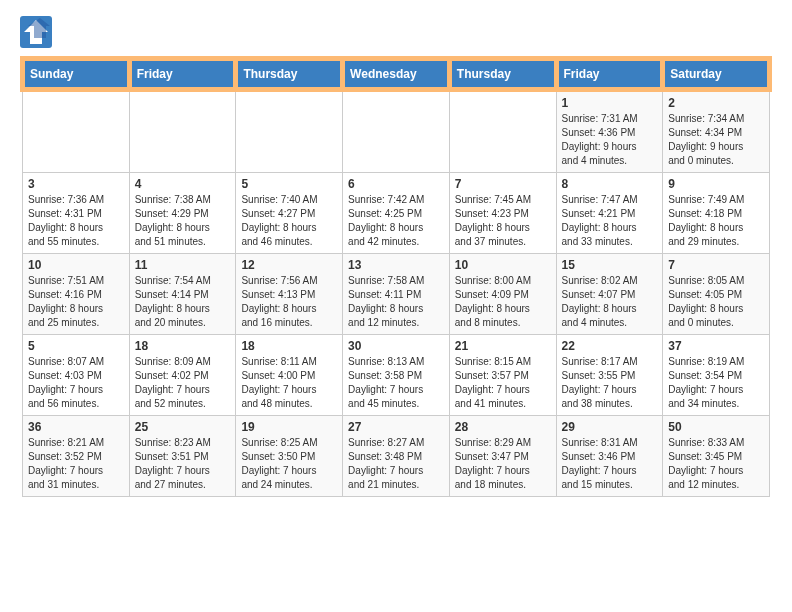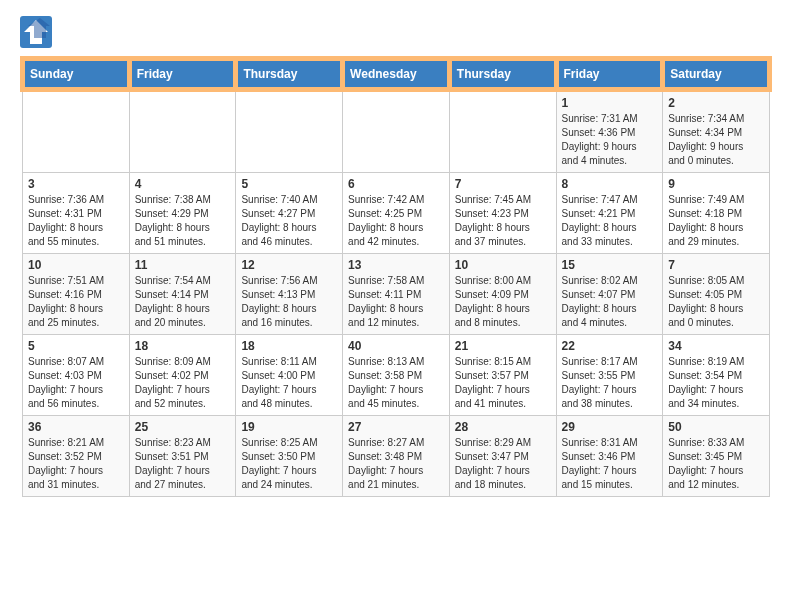--- a/index.html
+++ b/index.html
@@ -225,33 +225,33 @@
           </td>
           <td>
             <span class="day-num">18</span>
             <div class="day-info">Sunrise: 8:09 AM<br>Sunset: 4:02 PM<br>Daylight: 7 hours<br>and 52 minutes.</div>
           </td>
           <td>
             <span class="day-num">18</span>
             <div class="day-info">Sunrise: 8:11 AM<br>Sunset: 4:00 PM<br>Daylight: 7 hours<br>and 48 minutes.</div>
           </td>
           <td>
-            <span class="day-num">40</span>
+            <span class="day-num">30</span>
             <div class="day-info">Sunrise: 8:13 AM<br>Sunset: 3:58 PM<br>Daylight: 7 hours<br>and 45 minutes.</div>
           </td>
           <td>
             <span class="day-num">21</span>
             <div class="day-info">Sunrise: 8:15 AM<br>Sunset: 3:57 PM<br>Daylight: 7 hours<br>and 41 minutes.</div>
           </td>
           <td>
             <span class="day-num">22</span>
             <div class="day-info">Sunrise: 8:17 AM<br>Sunset: 3:55 PM<br>Daylight: 7 hours<br>and 38 minutes.</div>
           </td>
           <td>
-            <span class="day-num">34</span>
+            <span class="day-num">37</span>
             <div class="day-info">Sunrise: 8:19 AM<br>Sunset: 3:54 PM<br>Daylight: 7 hours<br>and 34 minutes.</div>
           </td>
         </tr>
         <tr>
           <td>
             <span class="day-num">36</span>
             <div class="day-info">Sunrise: 8:21 AM<br>Sunset: 3:52 PM<br>Daylight: 7 hours<br>and 31 minutes.</div>
           </td>
           <td>
             <span class="day-num">25</span>

